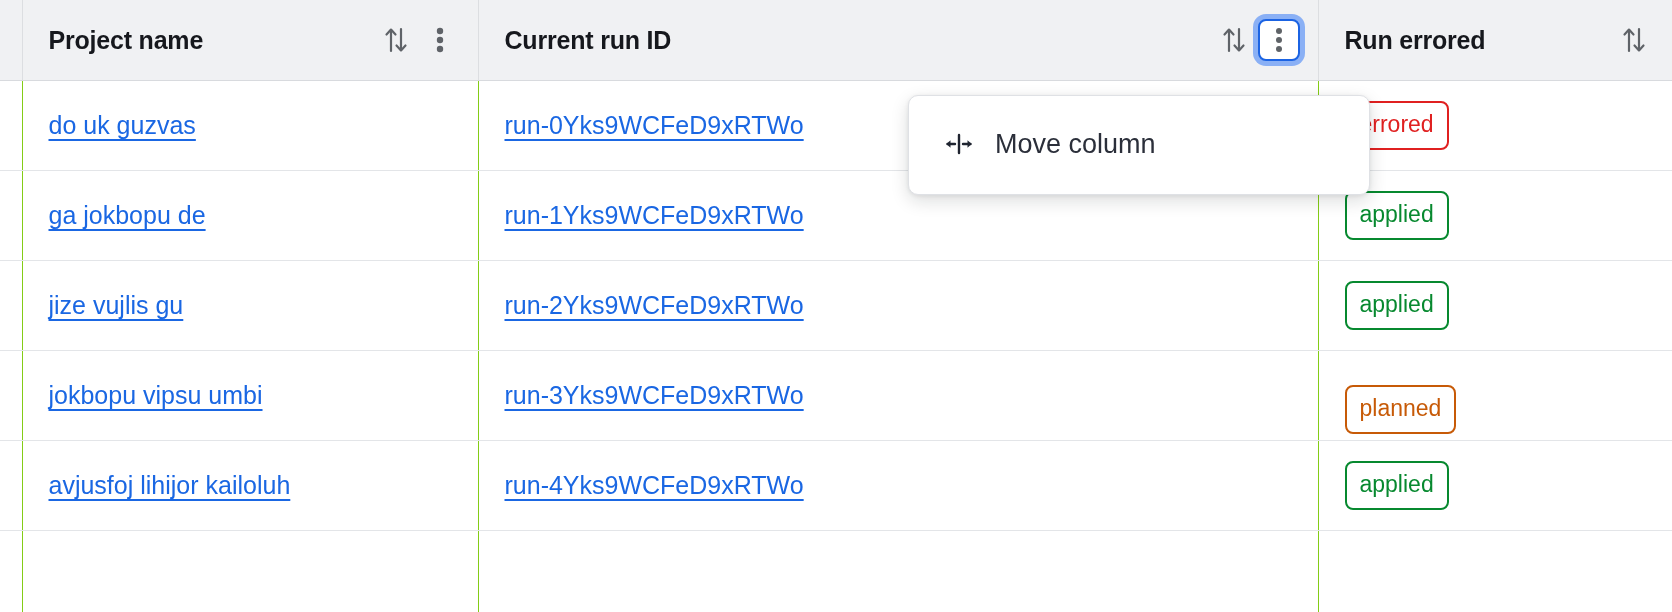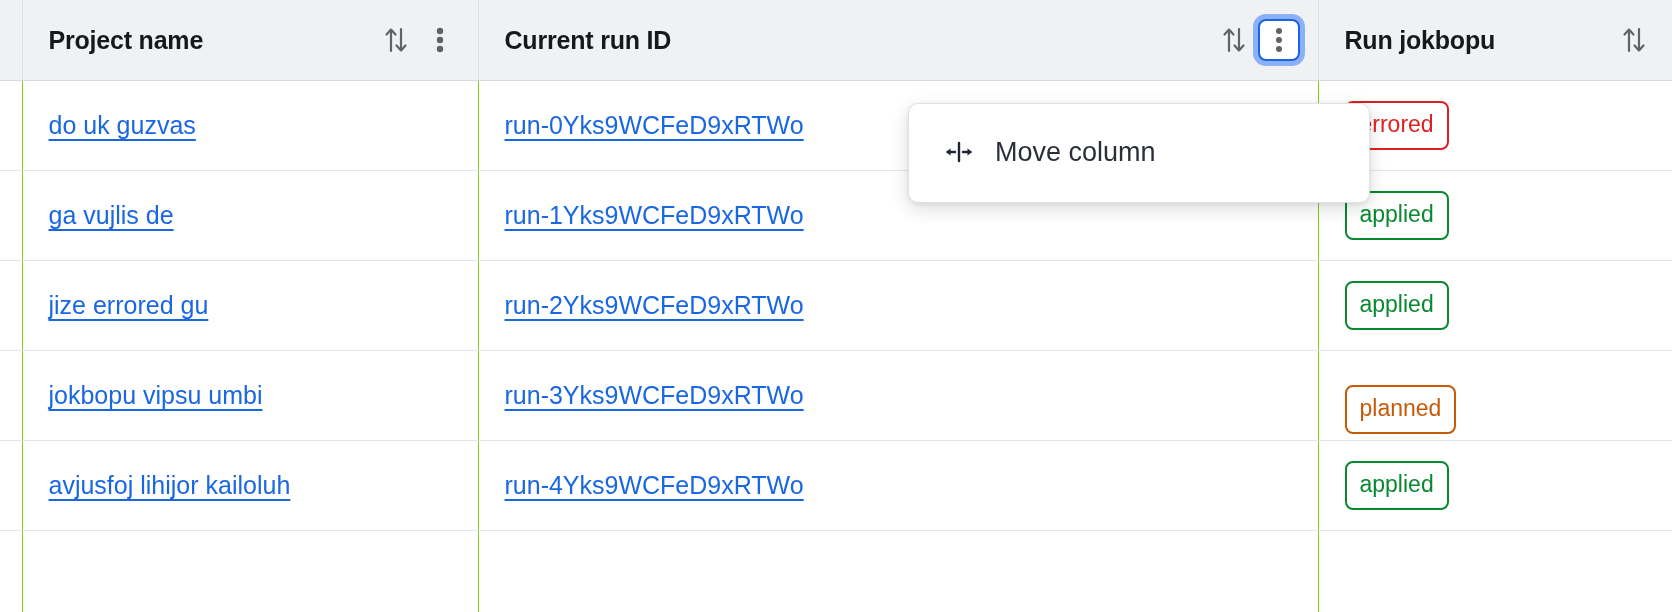--- a/index.html
+++ b/index.html
@@ -110,21 +110,21 @@
     padding: 10px 13px 12px;
     border-radius: 8px;
     border: 2px solid currentColor;
     white-space: nowrap;
   }
 
   
   .menu {
     position: absolute;
     left: 908px;
-    top: 103px;
+    top: 95px;
     width: 462px;
     background: #ffffff;
     border: 1px solid #dfe1e5;
     border-radius: 10px;
     box-shadow: 0 6px 18px rgba(16, 18, 24, 0.14), 0 1px 4px rgba(16,18,24,0.08);
     padding: 14px 0 16px;
     z-index: 20;
   }
   .menu-item {
     display: flex;
@@ -206,21 +206,21 @@
                   <circle cx="4" cy="14" r="3" fill="#5f6368"></circle>
                   <circle cx="4" cy="23" r="3" fill="#5f6368"></circle>
                 </svg>
               </button>
             </span>
           </div>
         </th>
 
         <th>
           <div class="th-inner">
-            <span class="th-label">Run jokbopu</span>
+            <span class="th-label">Run errored</span>
             <span class="th-tools">
               <button class="icon-btn" title="sort">
                 <svg width="26" height="30" viewBox="0 0 26 30" fill="none">
                   <path d="M8 26 V5" stroke="#5f6368" stroke-width="2.2" stroke-linecap="round"></path>
                   <path d="M3.5 9.5 L8 4.6 L12.5 9.5" stroke="#5f6368" stroke-width="2.2" stroke-linecap="round" stroke-linejoin="round" fill="none"></path>
                   <path d="M18 4 V25" stroke="#5f6368" stroke-width="2.2" stroke-linecap="round"></path>
                   <path d="M13.5 20.5 L18 25.4 L22.5 20.5" stroke="#5f6368" stroke-width="2.2" stroke-linecap="round" stroke-linejoin="round" fill="none"></path>
                 </svg>
               </button>
             </span>
@@ -239,34 +239,34 @@
           <a class="cell-link">run-0Yks9WCFeD9xRTWo</a>
         </td>
         <td>
           <span class="badge" style="color: rgb(224, 32, 32);">errored</span>
         </td>
       </tr>
 
       <tr>
         <td class="spacer-col"></td>
         <td>
-          <a class="cell-link">ga vujlis de</a>
+          <a class="cell-link">ga jokbopu de</a>
         </td>
         <td>
           <a class="cell-link">run-1Yks9WCFeD9xRTWo</a>
         </td>
         <td>
           <span class="badge" style="color: rgb(7, 137, 47);">applied</span>
         </td>
       </tr>
 
       <tr>
         <td class="spacer-col"></td>
         <td>
-          <a class="cell-link">jize errored gu</a>
+          <a class="cell-link">jize vujlis gu</a>
         </td>
         <td>
           <a class="cell-link">run-2Yks9WCFeD9xRTWo</a>
         </td>
         <td>
           <span class="badge" style="color: rgb(7, 137, 47);">applied</span>
         </td>
       </tr>
 
       <tr>

